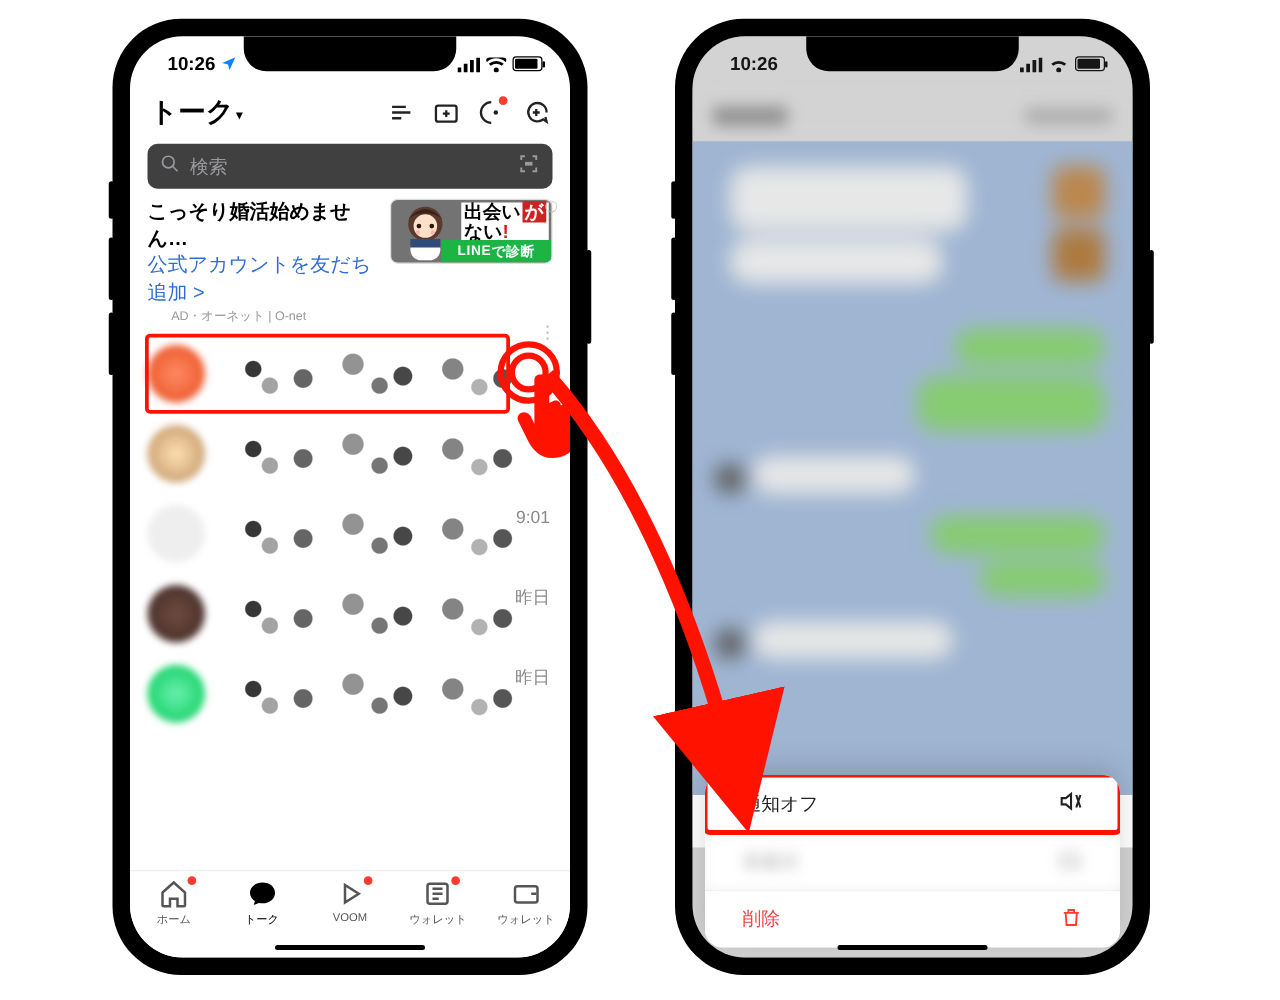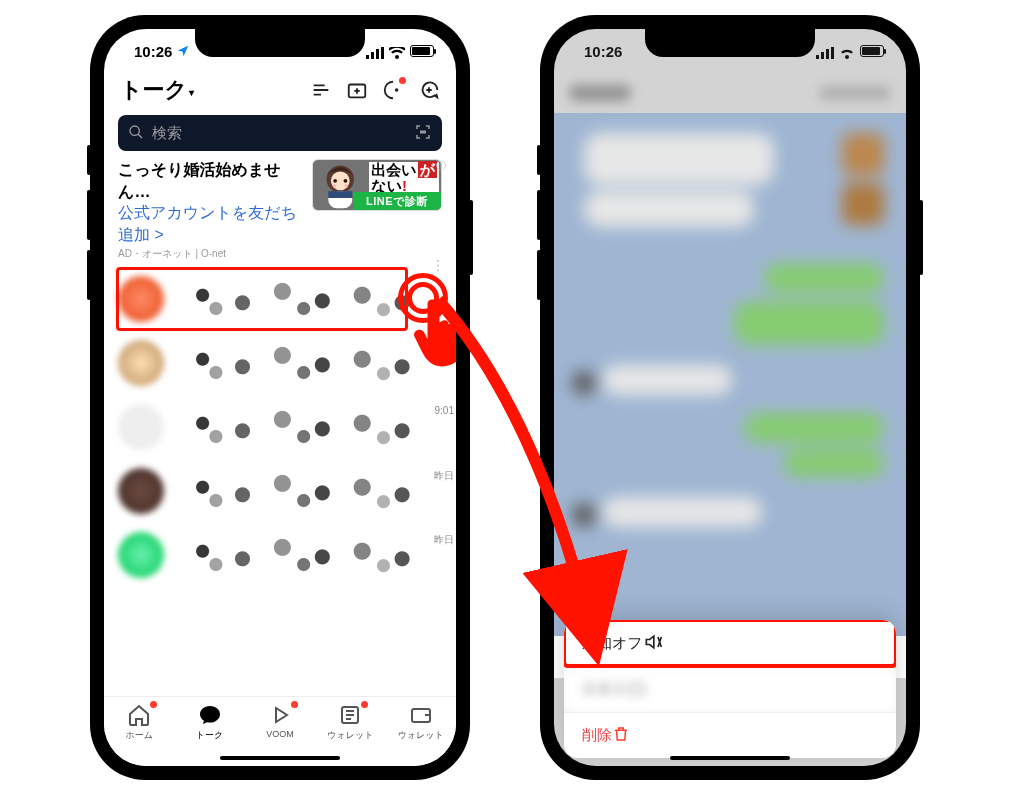--- a/index.html
+++ b/index.html
@@ -72,33 +72,33 @@
     display:flex; align-items:center; justify-content:space-between;
     padding: 2px 16px 10px;
   }
   .title { font-size:22px; font-weight:700; display:flex; align-items:center; gap:2px;}
   .title .dd { font-size:10px; margin-top:4px;}
   .head-icons { display:flex; gap:14px; align-items:center; }
   .hicon { width:22px; height:22px; position:relative; }
   .dot-badge { position:absolute; top:-2px; right:-2px; width:7px; height:7px; border-radius:50%; background:#ff3b30;}
   .search-wrap { padding: 0 14px 8px; }
   .search-box {
-    height:36px; background:#0f172a; border-radius:8px;
+    height:36px; background:#404040; border-radius:8px;
     display:flex; align-items:center; padding:0 10px;
     color:#9a9a9e; font-size:15px; gap:8px; justify-content:space-between;
   }
   .search-left { display:flex; align-items:center; gap:8px; }
   .ad-card {
     margin: 0 14px 6px; display:flex; position:relative; gap:6px;
     align-items:flex-start;
   }
   .ad-text { flex:1; font-size:12px; line-height:1.35; }
   .ad-text .t { font-weight:700; font-size:16px; }
   .ad-text .lnk { color:#2f6cd4; font-size:16px; }
-  .ad-text .src { color:#9a9a9e; font-size:10px; margin-top:2px;}
+  .ad-text .src { color:#9a9a9e; font-size:10px; margin-top:2px;margin-left:19px;}
   .ad-img {
     width:130px; height:52px; border:1px solid #ddd; border-radius:6px;
     position:relative; overflow:hidden; background:#737373;
   }
   .ad-img .figure { position:absolute; left:2px; top:2px; width:54px; height:48px; }
   .ad-img .big { position:absolute; right:2px; top:2px; font-size:15px; font-weight:900; line-height:1.05; background:#fff; padding:0 2px; }
   .ad-img .big .ga { color:#fff; background:#c22; padding:0 2px; margin-left:1px;}
   .ad-img .diag { position:absolute; left:40px; bottom:0; right:0; height:18px; background:#1db446; color:#fff; font-weight:800; font-size:11px; display:flex; align-items:center; justify-content:center; letter-spacing:0.5px; }
   .ad-close { position:absolute; top:0; right:-4px; color:#bbb; font-size:10px; }
   .ad-more  { position:absolute; bottom:-6px; right:-4px; color:#bbb; font-size:14px; line-height:4px; letter-spacing:1px;}
@@ -116,21 +116,21 @@
       radial-gradient(circle at 25% 60%, #555 0 7px, transparent 8px),
       radial-gradient(circle at 40% 30%, #888 0 8px, transparent 9px),
       radial-gradient(circle at 55% 55%, #333 0 7px, transparent 8px),
       radial-gradient(circle at 70% 40%, #777 0 8px, transparent 9px),
       radial-gradient(circle at 85% 60%, #444 0 7px, transparent 8px),
       radial-gradient(circle at 15% 75%, #999 0 6px, transparent 7px),
       radial-gradient(circle at 48% 75%, #666 0 6px, transparent 7px),
       radial-gradient(circle at 78% 78%, #aaa 0 6px, transparent 7px);
     opacity:0.9;
   }
-  .time { font-size:10px; color:#8a8a8e; position:absolute; right:2px; top:10px;}
+  .time { font-size:14px; color:#8a8a8e; position:absolute; right:16px; top:10px;}
   .av1{ background: radial-gradient(circle,#ff8a65,#e64a19);}
   .av2{ background: radial-gradient(circle,#ffe0b2,#b98c5e);}
   .av3{ background: radial-gradient(circle,#eee,#eee);}
   .av4{ background: radial-gradient(circle,#c5e1a5,#7cb342);}
   .av5{ background: radial-gradient(circle,#ffcc80,#26a69a);}
   .av6{ background: radial-gradient(circle,#6d4c41,#3e2723);}
   .av7{ background: radial-gradient(circle,#69f0ae,#00c853);}
   .highlight-box {
     position:absolute; border:3px solid #ff1200; border-radius:4px;
     pointer-events:none;
@@ -186,22 +186,22 @@
     flex:1; height:30px; background:#f1f1f2; border-radius:16px;
     display:flex; align-items:center; padding:0 12px; color:#9a9a9e; font-size:13px;
     justify-content:space-between;
   }
   .sheet {
     position:absolute; left:10px; right:10px; bottom:8px;
     background:#f3f3f5; border-radius:14px; overflow:hidden;
     box-shadow:0 -6px 24px rgba(0,0,0,0.15);
   }
   .sheet-item {
-    height:46px; display:flex; align-items:center; 
-    padding:0 18px; font-size:15px; color:#222; background:#fff;
+    height:46px; display:flex; align-items:center; justify-content:space-between;
+    padding:0 30px; font-size:15px; color:#222; background:#fff;
     border-top:1px solid #e6e6e8;
   }
   .sheet-item:first-child{ border-top:none; }
   .sheet-item.danger { color:#ef4444; }
   .sheet .hl { position:absolute; left:-2px; right:-2px; top:-2px; height:50px;
     border:4px solid #ff1200; border-radius:6px; pointer-events:none; }
   .hidden-row { filter:blur(5px); color:#999; }
   .arrow {
     position:absolute; pointer-events:none; z-index:80;
   }

